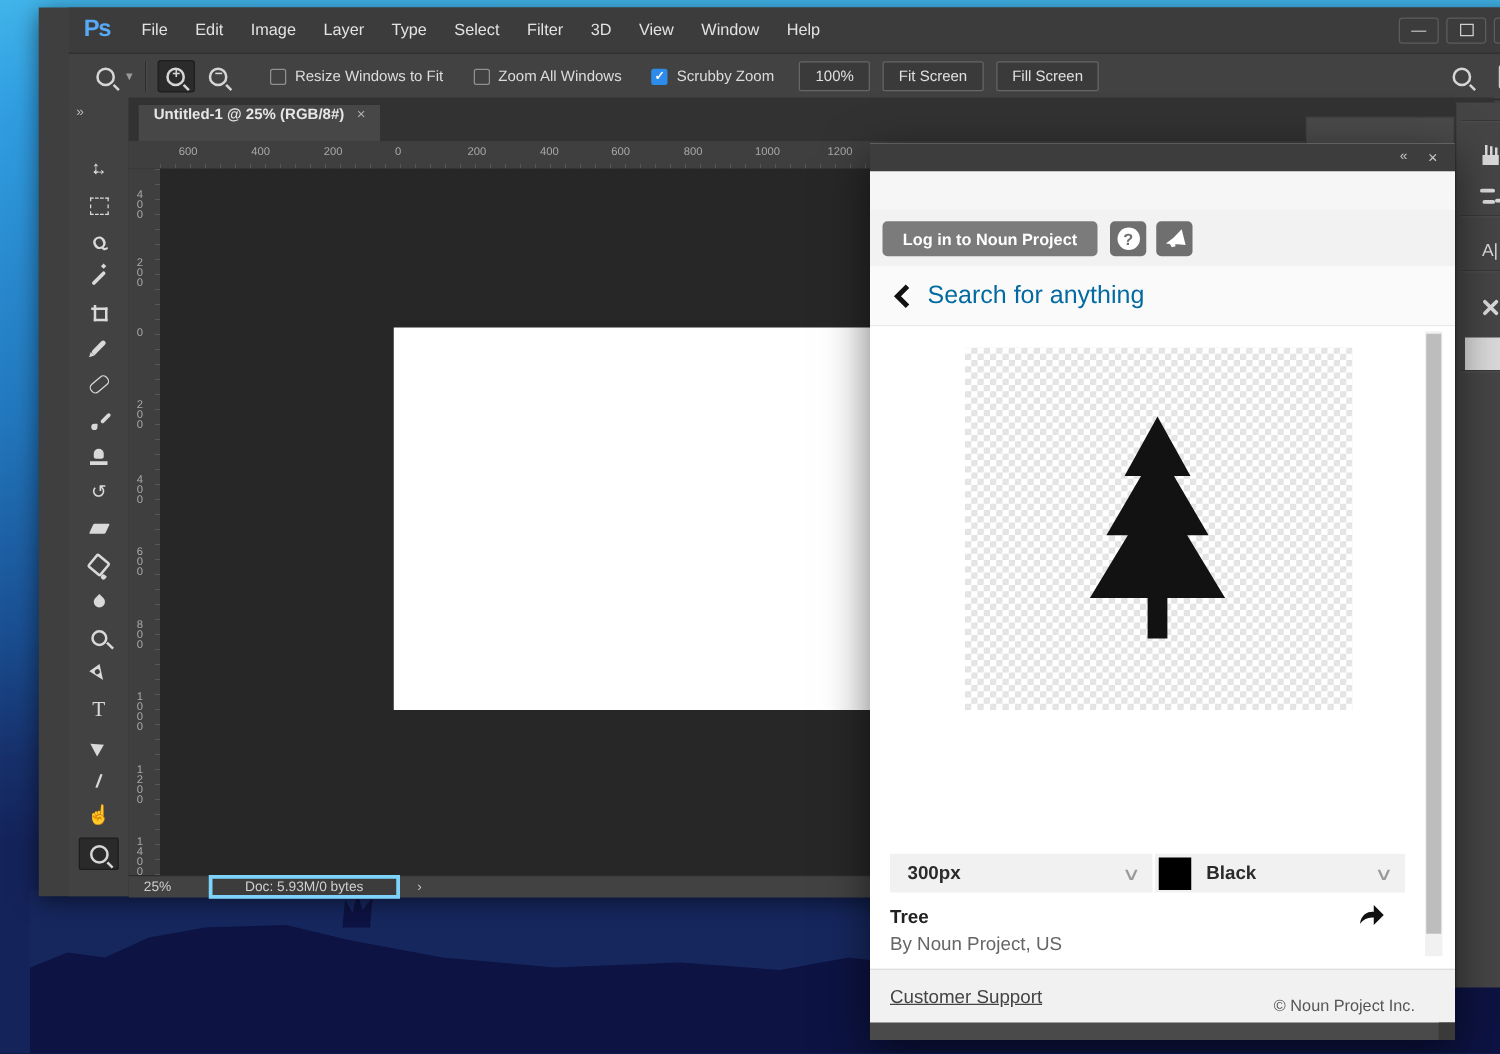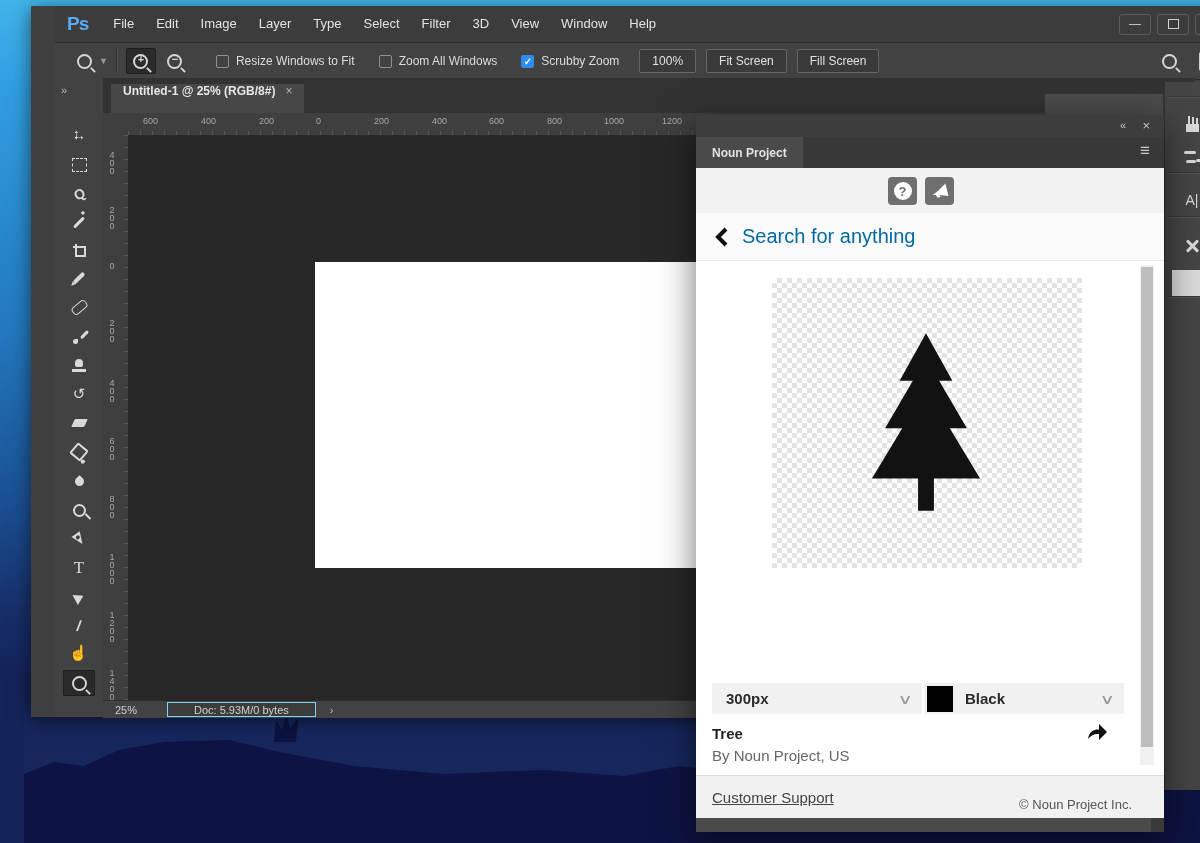--- a/index.html
+++ b/index.html
@@ -72,21 +72,21 @@
   .rulerH{left:80px;top:113px;width:1060px;height:22px;background:#3f3f3f;border-bottom:1px solid #2b2b2b;
     background-image:repeating-linear-gradient(90deg,#575757 0 1px,transparent 1px 12px);background-position:0 bottom;background-size:100% 4px;background-repeat:repeat-x;}
   .rulerH span{position:absolute;top:3px;font-size:9px;color:#a8a8a8;}
   .rulerV{left:55px;top:135px;width:25px;height:565px;background:#3f3f3f;border-right:1px solid #2b2b2b;
     background-image:repeating-linear-gradient(180deg,#575757 0 1px,transparent 1px 12px);background-position:right 0;background-size:4px 100%;background-repeat:repeat-y;}
   .rulerV span{position:absolute;left:4px;font-size:9px;color:#a8a8a8;writing-mode:vertical-rl;text-orientation:upright;letter-spacing:-2px;line-height:1;}
   .canvas{left:80px;top:135px;width:1060px;height:565px;background:#272727;}
   .doc-white{position:absolute;left:180px;top:127px;width:414px;height:306px;background:#fff;}
   .statusbar{left:55px;top:700px;width:1085px;height:17px;background:#424242;border-top:1px solid #2c2c2c;display:flex;align-items:center;color:#cfcfcf;font-size:11px;}
   .status-zoom{margin-left:12px;width:52px;}
-  .status-field{background:#3c3c3c;border:1px solid #7dd3fc;height:13px;display:flex;align-items:center;padding:0 26px;}
+  .status-field{background:#3c3c3c;border:3px solid #7dd3fc;height:13px;display:flex;align-items:center;padding:0 26px;}
   .status-chev{margin-left:14px;color:#c4c4c4;font-size:11px;}
   
   .rightdock{left:1140px;top:82px;width:55px;height:708px;background:#454545;border-left:1px solid #333;}
   .dock-collapse{position:absolute;right:8px;top:2px;color:#bbb;font-size:11px;letter-spacing:-2px;}
   .dock-sep{position:absolute;left:4px;width:47px;height:1px;background:#383838;border-bottom:1px solid #525252;}
   .dock-icon{position:absolute;left:14px;width:26px;height:24px;display:flex;align-items:center;justify-content:center;color:#d9d9d9;}
   .ic-brushcup{position:relative;width:13px;height:16px;}
   .ic-brushcup::before{content:"";position:absolute;left:0;bottom:0;width:13px;height:8px;background:#d9d9d9;}
   .ic-brushcup::after{content:"";position:absolute;left:2px;top:0;width:2px;height:8px;background:#d9d9d9;box-shadow:4px 1px 0 #d9d9d9,8px 2px 0 #d9d9d9;}
   .ic-spray{position:relative;width:16px;height:14px;}
@@ -349,26 +349,23 @@
         <span class="ic-gearlist"></span>
       </div>
     <div class="dock-sep" style="top:214px;"></div>
   </div>
 
   <div class="abs noun-panel">
     <div class="np-chrome">
       <span class="c1">«</span>
       <span class="c2">×</span>
     </div>
-    <div class="np-tabrow">
-      <div class="np-tab">Noun Project</div>
-      <span class="np-menu">≡</span>
-    </div>
 
     <div class="np-loginrow">
+      <div class="np-login">Log in to Noun Project</div>
       <div class="np-sq" style="left:192px;">
         <span class="np-help-circle">?</span>
       </div>
       <div class="np-sq" style="left:229px;">
         <svg width="18" height="16" viewBox="0 0 18 16">
           <path d="M1,10 L8,7 L8,14 L5,14 L4,11 Z M8,7 L16,2 L16,15 L8,12 Z" fill="#fff" transform="rotate(-14 9 8)"></path>
         </svg>
       </div>
     </div>
 

